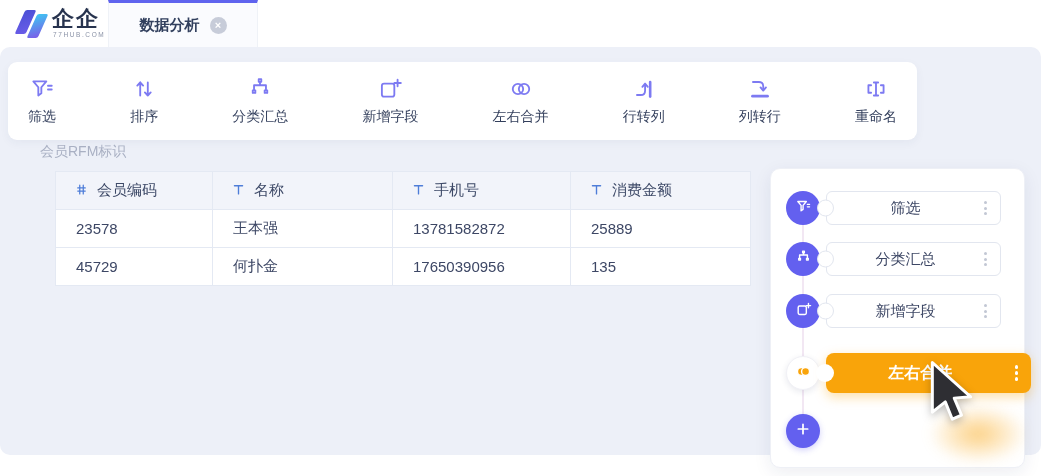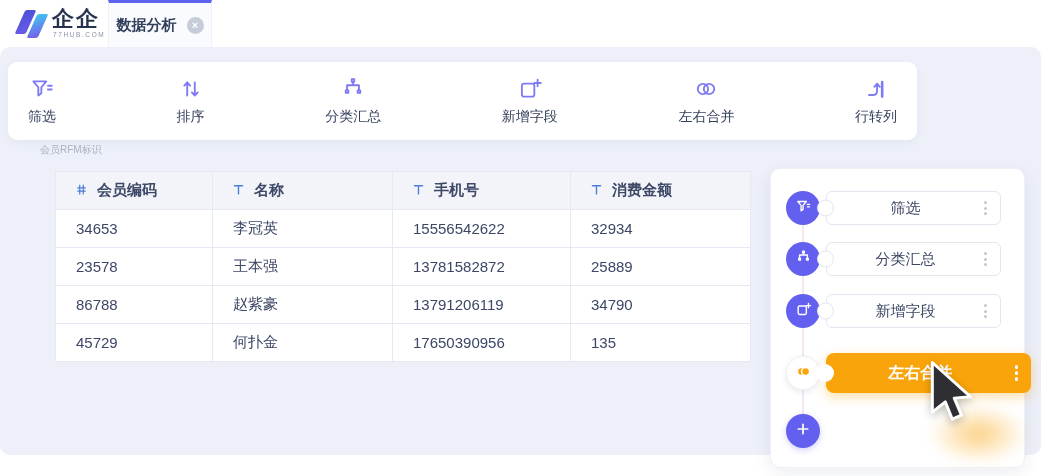--- a/index.html
+++ b/index.html
@@ -10,49 +10,49 @@
   
   .topbar { position:absolute; left:0; top:0; width:1041px; height:47px; background:#fff; }
   .logo { position:absolute; left:16px; top:7px; display:flex; align-items:flex-start; gap:2px; }
   .logo-slashes { position:relative; width:34px; height:30px; margin-top:2px; }
   .slash { position:absolute; width:11px; height:24px; transform:skewX(-24deg); border-radius:2px; }
   .slash1 { left:4px; top:1px; background:linear-gradient(160deg,#4b50d6,#6a5ce8); }
   .slash2 { left:16px; top:5px; background:linear-gradient(160deg,#3fc6f2,#7b5be8); }
   .logo-texts { display:flex; flex-direction:column; }
   .logo-cn { font-size:22px; font-weight:bold; color:#27334e; letter-spacing:2px; line-height:24px; }
   .logo-sub { font-size:6.5px; color:#8a92a6; letter-spacing:1.6px; text-align:left; margin-left:1px; }
-  .tab { position:absolute; left:108px; top:0; width:104px; height:47px; background:#fafbfe;
+  .tab { position:absolute; left:108px; top:0; width:150px; height:47px; background:#fafbfe;
     border-top:3px solid #5f63ee; border-left:1px solid #eff2f7; border-right:1px solid #eff2f7;
     display:flex; align-items:center; justify-content:center; gap:10px; cursor:pointer; }
   .tab-label { font-size:15px; font-weight:bold; color:#32405e; }
   .tab-close { width:17px; height:17px; border-radius:50%; background:#c7ccd9; color:#fff;
     font-size:11px; line-height:16px; text-align:center; font-weight:bold; cursor:pointer; }
 
   
   .main { position:absolute; left:0; top:47px; width:1041px; height:408px;
     background:#edf0f8; border-radius:10px; }
 
   
   .toolbar { position:absolute; left:8px; top:15px; width:909px; height:78px; background:#fff;
     border-radius:9px; box-shadow:0 3px 10px rgba(40,50,100,.05);
     display:flex; justify-content:space-between; align-items:center; padding:0 20px; }
   .tool { display:flex; flex-direction:column; align-items:center; gap:6px; cursor:pointer; }
   .tool svg { display:block; }
   .tool-label { font-size:14px; color:#333f5c; white-space:nowrap; }
 
   
-  .dataset-label { position:absolute; left:40px; top:96px; font-size:10px; color:#a9b0c3; }
+  .dataset-label { position:absolute; left:40px; top:96px; font-size:14px; color:#a9b0c3; }
 
   
   .grid { position:absolute; left:55px; top:124px; border-collapse:collapse; table-layout:fixed;
     width:695px; background:#fff; }
   .grid col.c0{width:157px}.grid col.c1{width:180px}.grid col.c2{width:178px}.grid col.c3{width:180px}
   .grid th,.grid td { border:1px solid #e4e9f3; height:38px; text-align:left; font-weight:normal;
     overflow:hidden; white-space:nowrap; }
-  .grid th { background:#f2f4fa; color:#3d4967; font-size:15px; padding-left:18px; cursor:pointer;font-weight:bold; }
+  .grid th { background:#f2f4fa; color:#3d4967; font-size:15px; padding-left:18px; cursor:pointer; }
   .grid td { color:#3d4765; font-size:15px; padding-left:20px; background:#fff; }
   .th-inner { display:flex; align-items:center; gap:8px; }
 
   
   .panel { position:absolute; left:770px; top:121px; width:255px; height:300px; background:#fff;
     border:1px solid #eef0f6; border-radius:10px; box-shadow:0 5px 18px rgba(30,40,90,.08); }
   .connector { position:absolute; left:31px; top:40px; width:2px; height:224px; background:#f2e7f3; }
   .badge { position:absolute; left:15px; width:34px; height:34px; border-radius:50%;
     background:#6360ef; display:flex; align-items:center; justify-content:center; }
   .badge-white { background:#fff; border:1px solid #f1f1f6; box-shadow:0 2px 6px rgba(30,40,90,.10); }
@@ -153,20 +153,40 @@
       </div>
       <div class="tool">
         <span>
           <svg width="26" height="26" viewBox="0 0 24 24" fill="none" stroke="#7D7AF2" stroke-width="1.7" stroke-linecap="round" stroke-linejoin="round">
             <path d="M5.5 17.5h3.5c3 0 4-1.5 4-4V8.5"></path>
               <path d="M10.5 10L13 7l2.5 3"></path>
               <path d="M17.7 5.5V19" stroke-width="2.4"></path>
             </svg>
           </span>
         <span class="tool-label">行转列</span>
+      </div>
+      <div class="tool">
+        <span>
+          <svg width="26" height="26" viewBox="0 0 24 24" fill="none" stroke="#7D7AF2" stroke-width="1.7" stroke-linecap="round" stroke-linejoin="round">
+            <path d="M5.5 5.5H11c3 0 4 1.5 4 4v3"></path>
+              <path d="M12.5 10.5L15 13.5l2.5-3"></path>
+              <path d="M5 18.6h14" stroke-width="2.4"></path>
+            </svg>
+          </span>
+        <span class="tool-label">列转行</span>
+      </div>
+      <div class="tool">
+        <span>
+          <svg width="26" height="26" viewBox="0 0 24 24" fill="none" stroke="#7D7AF2" stroke-width="1.7" stroke-linecap="round" stroke-linejoin="round">
+            <path d="M7.5 8.5H5v7h2.5"></path>
+              <path d="M16.5 8.5H19v7h-2.5"></path>
+              <path d="M12 6v12M10 6h4M10 18h4"></path>
+            </svg>
+          </span>
+        <span class="tool-label">重命名</span>
       </div>
     </div>
 
     <div class="dataset-label">会员RFM标识</div>
 
     <table class="grid">
       <colgroup>
           <col class="c0">
           <col class="c1">
           <col class="c2">
@@ -203,36 +223,24 @@
             <span><svg width="15" height="15" viewBox="0 0 24 24" fill="none" stroke="#4E7DD8" stroke-width="2.2" stroke-linecap="round">
                     <path d="M5.5 6h13M12 6v13"></path>
                   </svg></span>
             <span>消费金额</span>
               </span>
             </th>
         </tr>
       </thead>
       <tbody>
         <tr>
-          <td>34653</td>
-          <td>李冠英</td>
-          <td>15556542622</td>
-          <td>32934</td>
-          </tr>
-        <tr>
           <td>23578</td>
           <td>王本强</td>
           <td>13781582872</td>
           <td>25889</td>
-          </tr>
-        <tr>
-          <td>86788</td>
-          <td>赵紫豪</td>
-          <td>13791206119</td>
-          <td>34790</td>
           </tr>
         <tr>
           <td>45729</td>
           <td>何扑金</td>
           <td>17650390956</td>
           <td>135</td>
           </tr>
       </tbody>
     </table>
 

